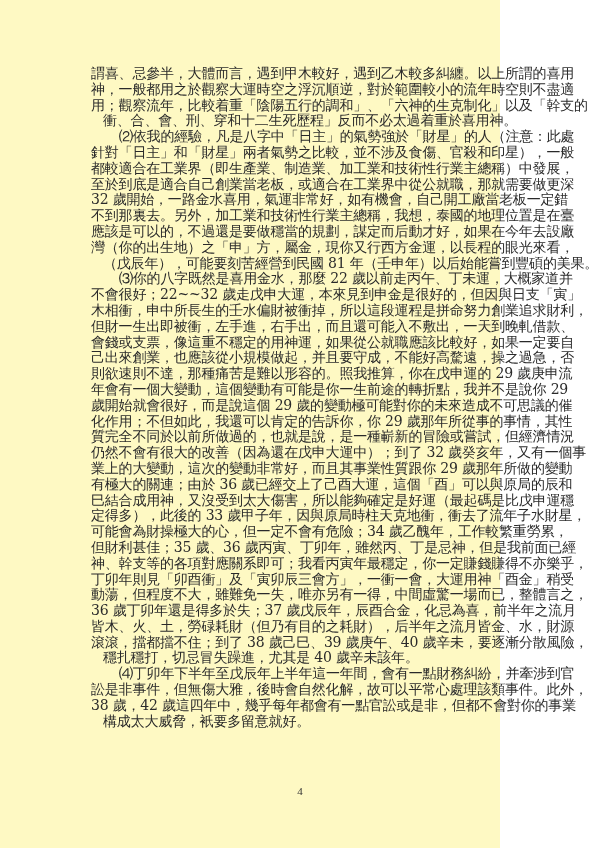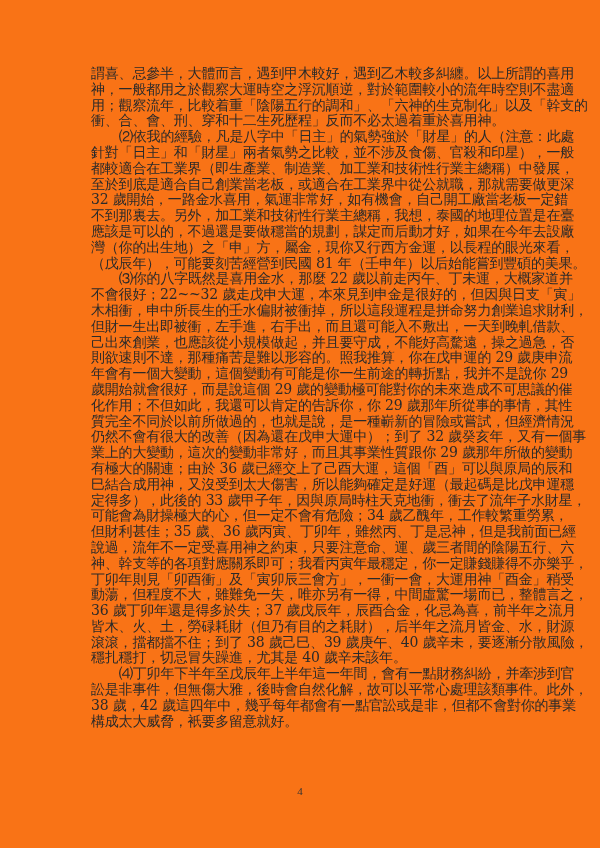--- a/index.html
+++ b/index.html
@@ -1,29 +1,29 @@
 <!DOCTYPE html>
 <html><head>
 <meta charset="utf-8">
 <style>
   html, body { margin: 0; padding: 0; background: #ffffff; }
   body { width: 600px; height: 848px; position: relative; overflow: hidden; }
-  .page { position: absolute; left: 0; top: 0; width: 600px; height: 848px; background: #f97316; }
+  .page { position: absolute; left: 0; top: 0; width: 500px; height: 848px; background: #fef9c3; }
   .text-block {
     position: absolute; left: 91px; top: 66px; width: 420px;
     font-family: "DejaVu Serif", "Liberation Serif", serif;
     font-size: 14px; color: #2a2a2a;
   }
   .line {
     display: block; height: 15.8px; line-height: 15.8px;
     text-align: justify; text-align-last: justify;
     white-space: nowrap; overflow: visible;
     letter-spacing: -0.2px;
   }
-  .line.last { text-align-last: left; }
+  .line.last { text-align-last: left; margin-left: 12px; }
   .line.indent { padding-left: 28px; }
   .page-number {
     position: absolute; left: 0; width: 600px; top: 785px;
     text-align: center; font-family: "Liberation Serif", serif;
     font-size: 11px; color: #333;
   }
 </style>
 </head>
 <body>
 
@@ -44,34 +44,34 @@
         <span class="line">不到那裏去。另外，加工業和技術性行業主總稱，我想，泰國的地理位置是在臺</span>
         <span class="line">應該是可以的，不過還是要做穩當的規劃，謀定而后動才好，如果在今年去設廠</span>
         <span class="line">灣（你的出生地）之「申」方，屬金，現你又行西方金運，以長程的眼光來看，</span>
         <span class="line last">（戊辰年），可能要刻苦經營到民國 81 年（壬申年）以后始能嘗到豐碩的美果。</span>
       </div>
       <div>
         <span class="line indent">⑶你的八字既然是喜用金水，那麼 22 歲以前走丙午、丁未運，大概家道并</span>
         <span class="line">不會很好；22~~32 歲走戊申大運，本來見到申金是很好的，但因與日支「寅」</span>
         <span class="line">木相衝，申中所長生的壬水偏財被衝掉，所以這段運程是拼命努力創業追求財利，</span>
         <span class="line">但財一生出即被衝，左手進，右手出，而且還可能入不敷出，一天到晚軋借款、</span>
+        <span class="line">會錢或支票，像這重不穩定的用神運，如果從公就職應該比較好，如果一定要自</span>
         <span class="line">己出來創業，也應該從小規模做起，并且要守成，不能好高騖遠，操之過急，否</span>
         <span class="line">則欲速則不達，那種痛苦是難以形容的。照我推算，你在戊申運的 29 歲庚申流</span>
         <span class="line">年會有一個大變動，這個變動有可能是你一生前途的轉折點，我并不是說你 29</span>
         <span class="line">歲開始就會很好，而是說這個 29 歲的變動極可能對你的未來造成不可思議的催</span>
         <span class="line">化作用；不但如此，我還可以肯定的告訴你，你 29 歲那年所從事的事情，其性</span>
         <span class="line">質完全不同於以前所做過的，也就是說，是一種嶄新的冒險或嘗試，但經濟情況</span>
         <span class="line">仍然不會有很大的改善（因為還在戊申大運中）；到了 32 歲癸亥年，又有一個事</span>
         <span class="line">業上的大變動，這次的變動非常好，而且其事業性質跟你 29 歲那年所做的變動</span>
         <span class="line">有極大的關連；由於 36 歲已經交上了己酉大運，這個「酉」可以與原局的辰和</span>
         <span class="line">巳結合成用神，又沒受到太大傷害，所以能夠確定是好運（最起碼是比戊申運穩</span>
         <span class="line">定得多），此後的 33 歲甲子年，因與原局時柱天克地衝，衝去了流年子水財星，</span>
         <span class="line">可能會為財操極大的心，但一定不會有危險；34 歲乙醜年，工作較繁重勞累，</span>
         <span class="line">但財利甚佳；35 歲、36 歲丙寅、丁卯年，雖然丙、丁是忌神，但是我前面已經</span>
-        <span class="line">說過，流年不一定受喜用神之約束，只要注意命、運、歲三者間的陰陽五行、六</span>
         <span class="line">神、幹支等的各項對應關系即可；我看丙寅年最穩定，你一定賺錢賺得不亦樂乎，</span>
         <span class="line">丁卯年則見「卯酉衝」及「寅卯辰三會方」，一衝一會，大運用神「酉金」稍受</span>
         <span class="line">動蕩，但程度不大，雖難免一失，唯亦另有一得，中間虛驚一場而已，整體言之，</span>
         <span class="line">36 歲丁卯年還是得多於失；37 歲戊辰年，辰酉合金，化忌為喜，前半年之流月</span>
         <span class="line">皆木、火、土，勞碌耗財（但乃有目的之耗財），后半年之流月皆金、水，財源</span>
         <span class="line">滾滾，擋都擋不住；到了 38 歲己巳、39 歲庚午、40 歲辛未，要逐漸分散風險，</span>
         <span class="line last">穩扎穩打，切忌冒失躁進，尤其是 40 歲辛未該年。</span>
       </div>
       <div>
         <span class="line indent">⑷丁卯年下半年至戊辰年上半年這一年間，會有一點財務糾紛，并牽涉到官</span>

